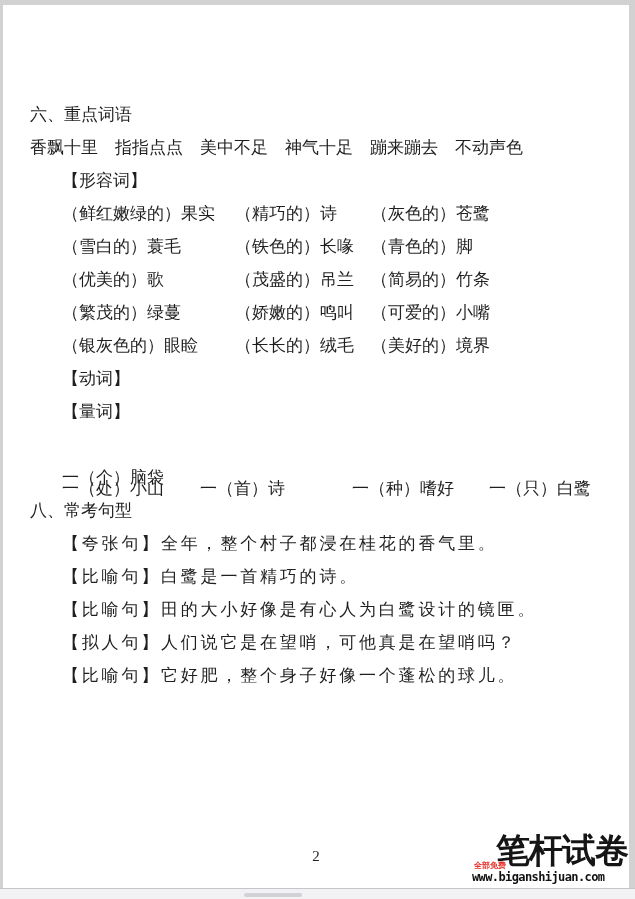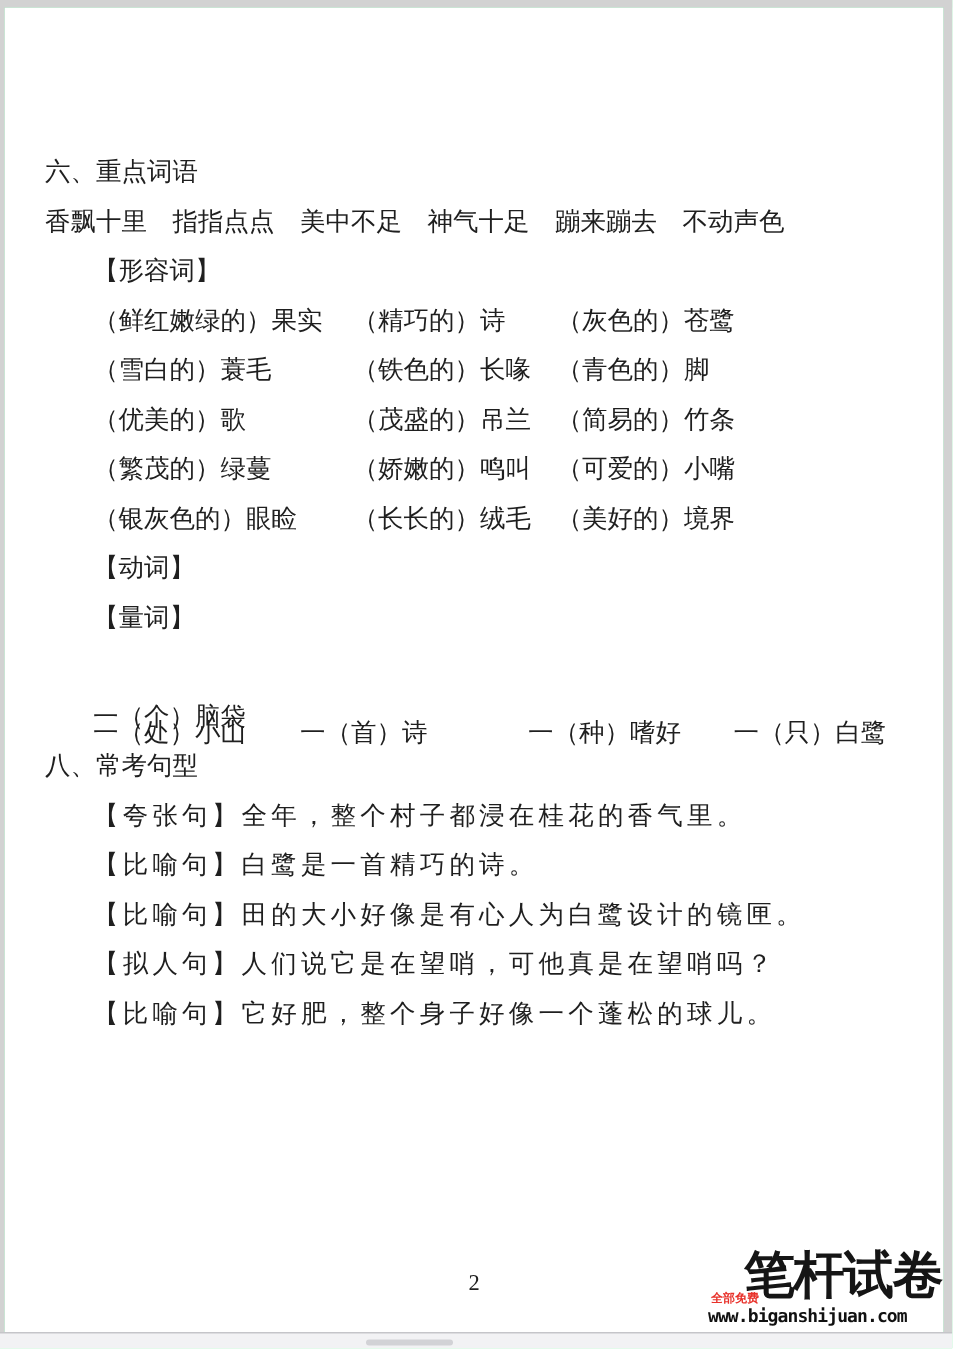--- a/index.html
+++ b/index.html
@@ -1,18 +1,18 @@
 <!DOCTYPE html>
 <html><head>
 <meta charset="utf-8">
 <style>
   html,body { margin:0; padding:0; background:#ffffff; }
   .viewport {
     position:relative; width:635px; height:899px; overflow:hidden;
-    background:#86efac; color:#1f1f1f;
+    background:#fef9c3; color:#1f1f1f;
     font-family:"Liberation Serif","DejaVu Serif",serif;
   }
   .edge-top    { position:absolute; top:0; left:0; right:0; height:5px; background:#d2d2d2; }
   .edge-left   { position:absolute; top:0; left:0; width:3px; bottom:11px; background:#d2d2d2; }
   .edge-right  { position:absolute; top:0; right:0; width:6px; bottom:11px; background:#d2d2d2; }
   .page {
     position:absolute; left:3px; top:5px; right:6px; bottom:11px;
     background:#ffffff;
   }
   .content { padding:93px 0 0 27px; font-size:17px; }

